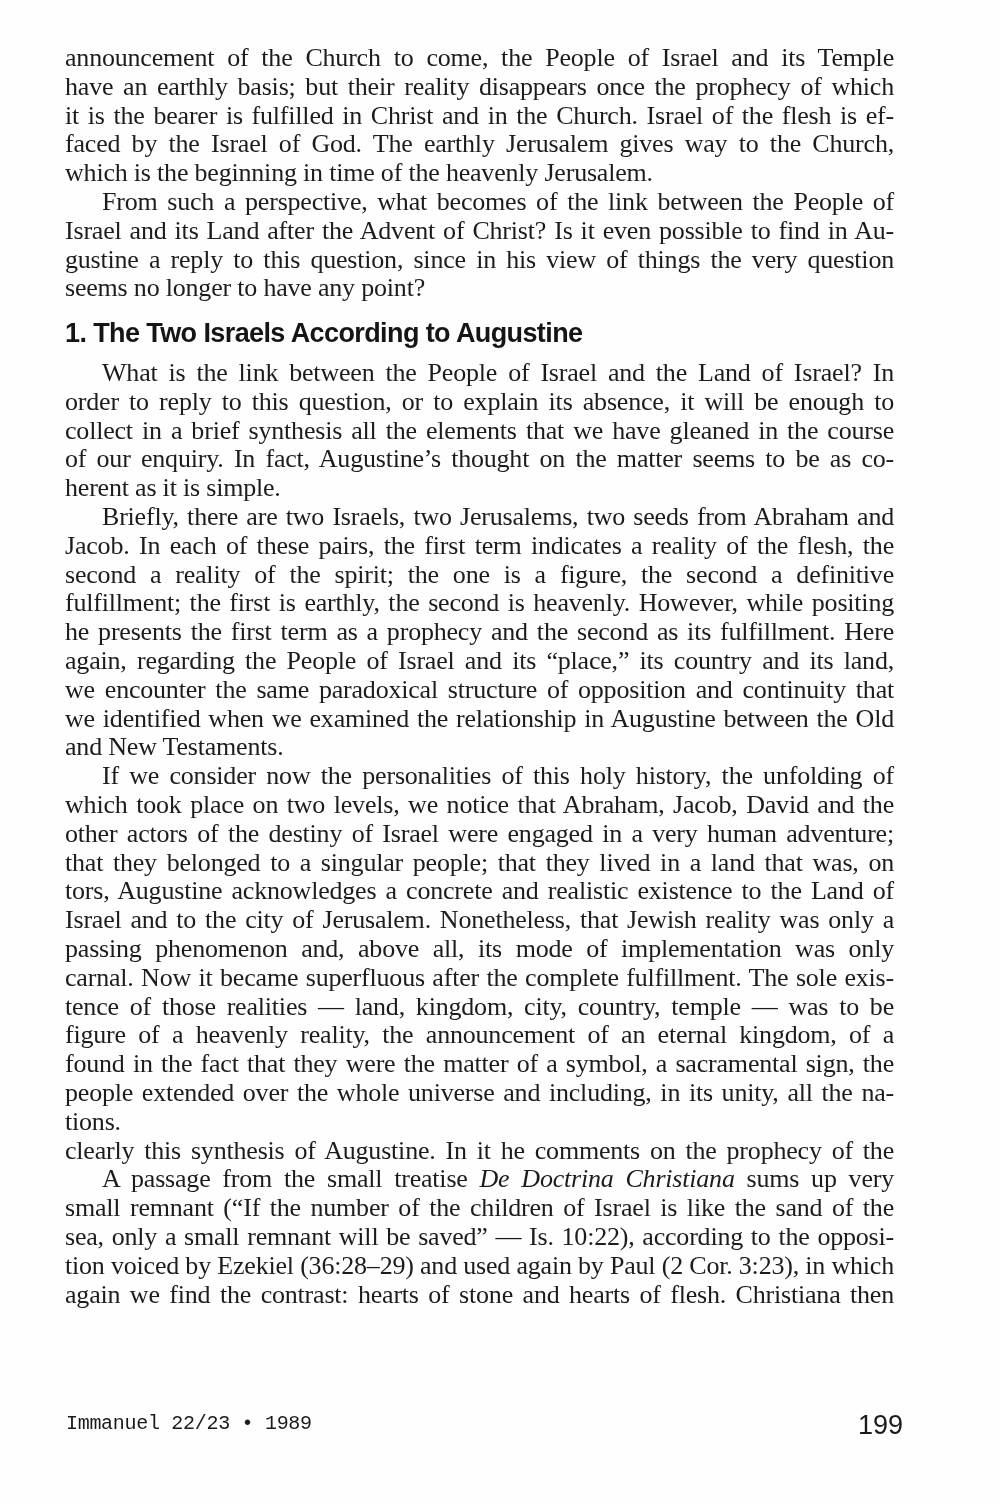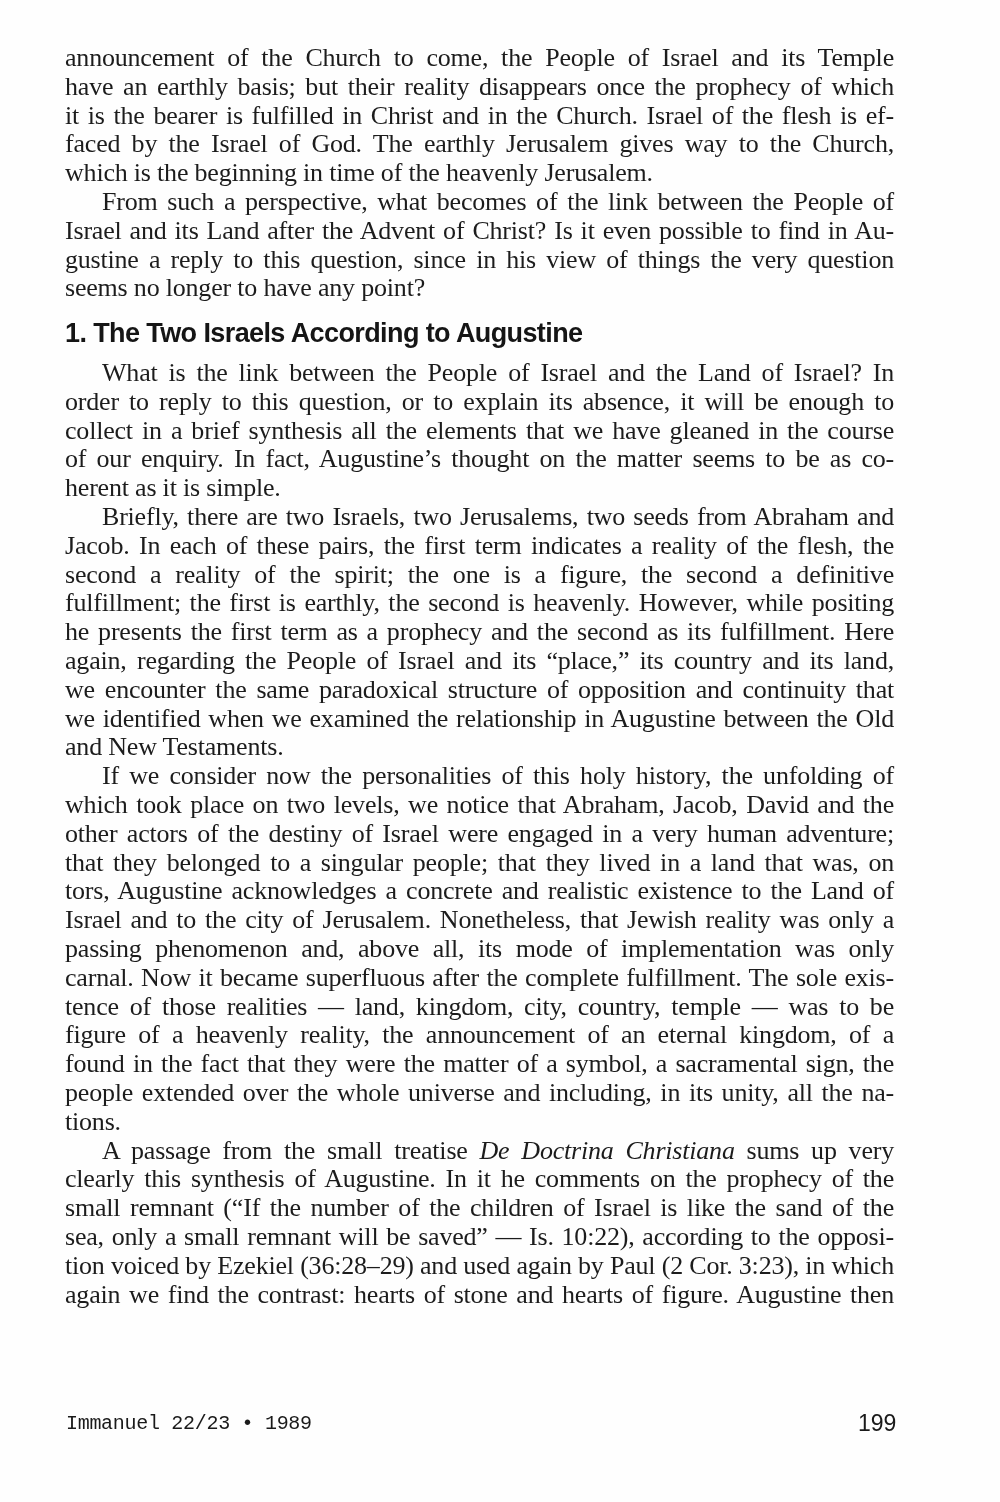--- a/index.html
+++ b/index.html
@@ -25,21 +25,21 @@
       white-space: nowrap;
     }
     .footer-left {
       position: absolute; left: 66px; top: 1412px;
       font-family: Liberation Mono, monospace;
       font-size: 20px; color: #1a1a1a; letter-spacing: -0.3px;
     }
     .footer-right {
       position: absolute; left: 858px; top: 1410px;
       font-family: "Liberation Sans", "DejaVu Sans", sans-serif;
-      font-size: 23px; color: #1a1a1a;
+      font-size: 27px; color: #1a1a1a;
     }
     em { font-style: italic; }
   </style>
 </head>
 <body>
 
 <div class="page">
 
   <div class="text-block" style="top:44px;">
     <span class="line">announcement of the Church to come, the People of Israel and its Temple</span>
@@ -79,23 +79,23 @@
     <span class="line">tors, Augustine acknowledges a concrete and realistic existence to the Land of</span>
     <span class="line">Israel and to the city of Jerusalem. Nonetheless, that Jewish reality was only a</span>
     <span class="line">passing phenomenon and, above all, its mode of implementation was only</span>
     <span class="line">carnal. Now it became superfluous after the complete fulfillment. The sole exis-</span>
     <span class="line">tence of those realities — land, kingdom, city, country, temple — was to be</span>
     <span class="line">figure of a heavenly reality, the announcement of an eternal kingdom, of a</span>
     <span class="line">found in the fact that they were the matter of a symbol, a sacramental sign, the</span>
     <span class="line">people extended over the whole universe and including, in its unity, all the na-</span>
     <span class="line last">tions.</span>
 
+    <span class="line">clearly this synthesis of Augustine. In it he comments on the prophecy of the</span>
     <span class="line indent"><span class="j" style="white-space: pre;">A passage from the small treatise </span><em class="j" style="white-space: pre;">De Doctrina Christiana</em><span class="j" style="white-space: pre;"> sums up very</span></span>
-    <span class="line">clearly this synthesis of Augustine. In it he comments on the prophecy of the</span>
     <span class="line">small remnant (“If the number of the children of Israel is like the sand of the</span>
     <span class="line">sea, only a small remnant will be saved” — Is. 10:22), according to the opposi-</span>
     <span class="line">tion voiced by Ezekiel (36:28–29) and used again by Paul (2 Cor. 3:23), in which</span>
-    <span class="line">again we find the contrast: hearts of stone and hearts of figure. Augustine then</span>
+    <span class="line">again we find the contrast: hearts of stone and hearts of flesh. Christiana then</span>
   </div>
 
   <div class="footer-left">Immanuel 22/23 • 1989</div>
   <div class="footer-right">199</div>
 </div>
 
 </body></html>

